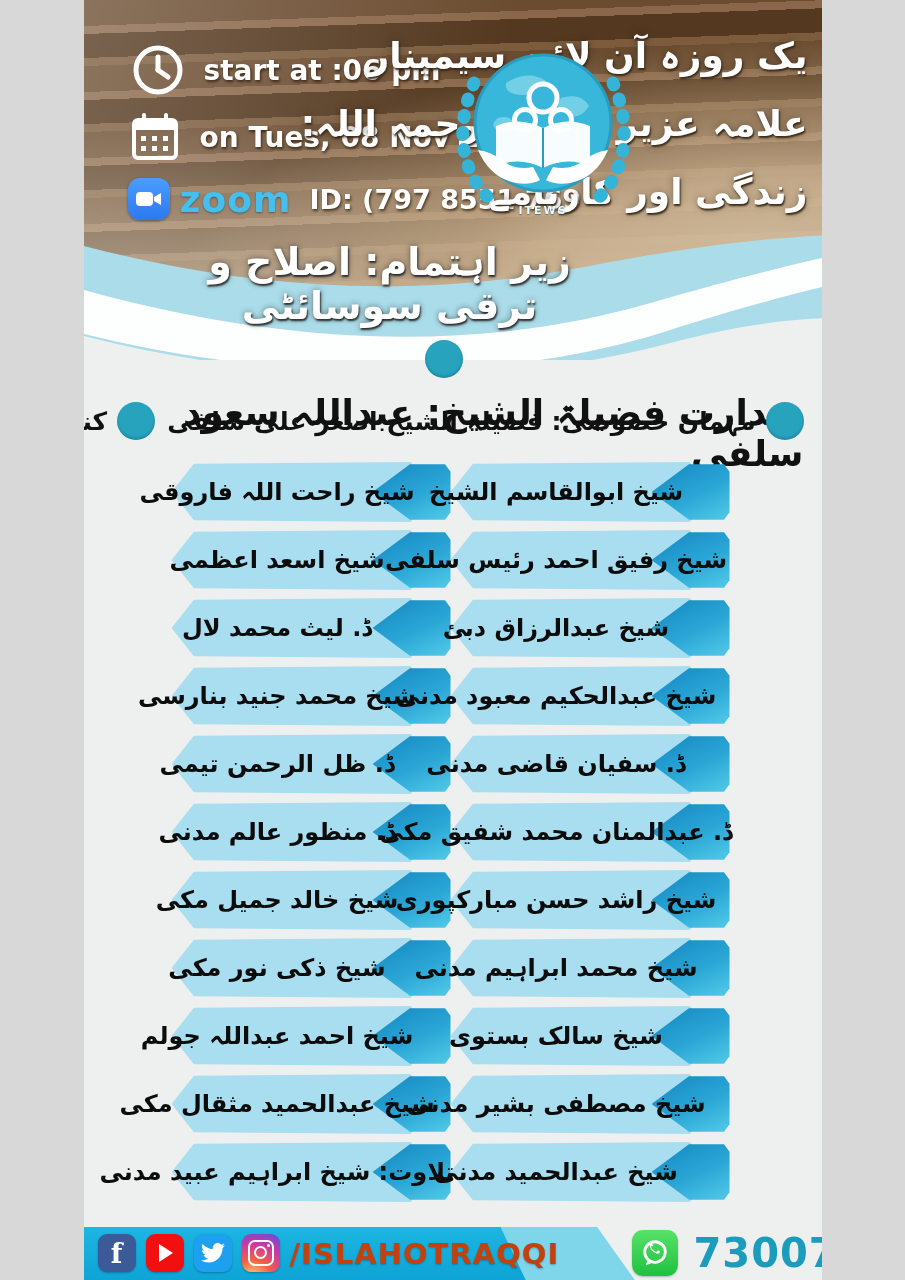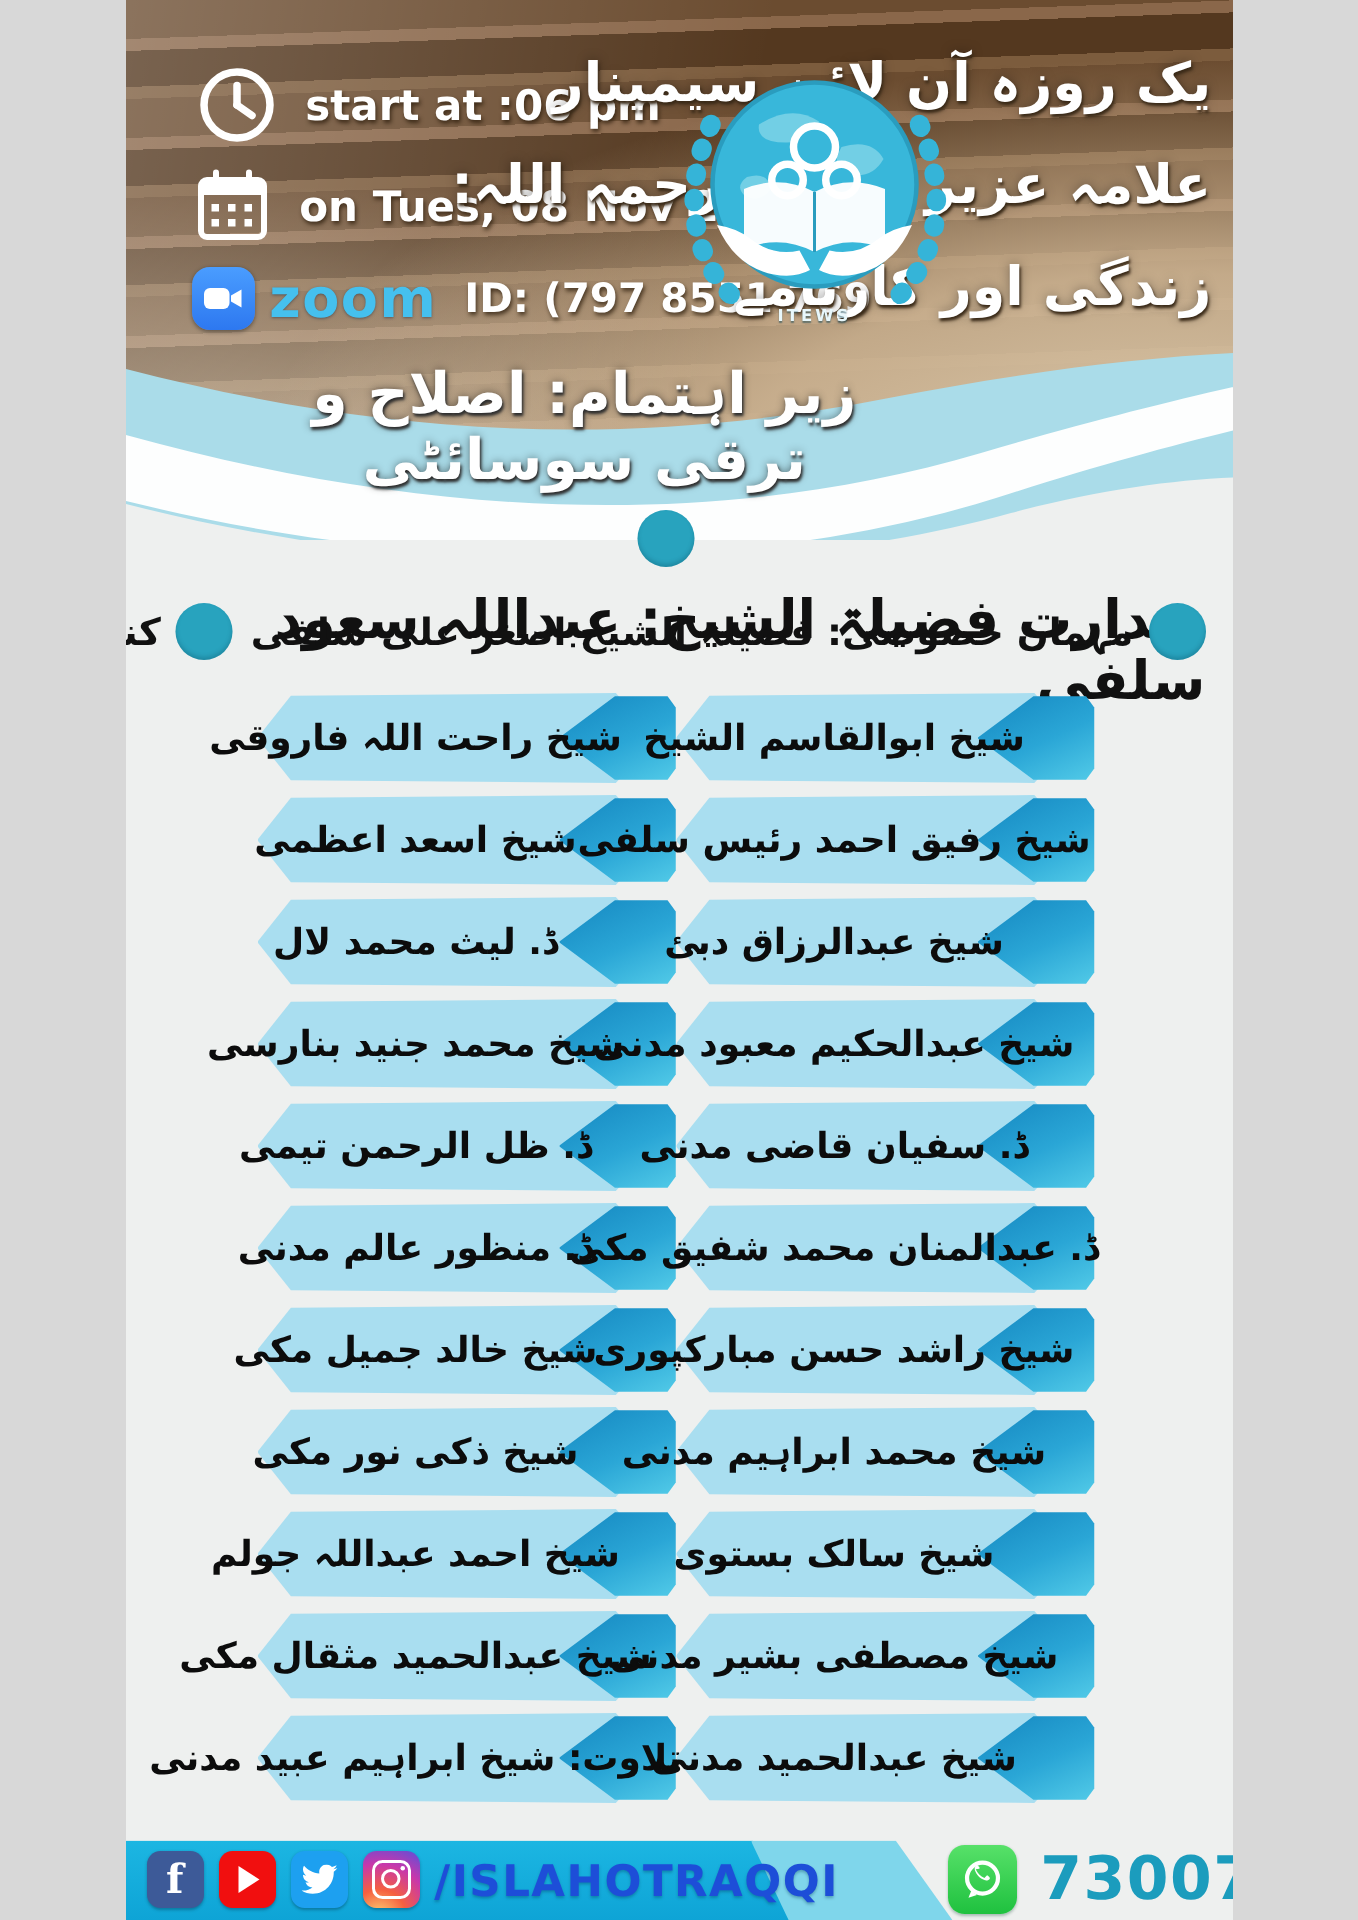--- a/index.html
+++ b/index.html
@@ -76,21 +76,21 @@
   .sq{width:38px;height:38px;border-radius:9px;display:flex;align-items:center;justify-content:center;
     box-shadow:0 1px 2px rgba(0,40,60,.35);}
   .sq-fb{background:#3d5a98;color:#fff;font-size:27px;font-weight:bold;font-family:"DejaVu Serif",serif;}
   .sq-yt{background:#f10f0f;}
   .yt-tri{width:0;height:0;border-left:14px solid #fff;border-top:9px solid transparent;border-bottom:9px solid transparent;margin-left:3px;}
   .sq-tw{background:#1da0f0;}
   .sq-ig{background:radial-gradient(circle at 28% 115%,#ffd776 0%,#f56040 35%,#c837ab 68%,#5851db 100%);}
   .ig-frame{width:22px;height:22px;border:2.5px solid #fff;border-radius:7px;position:relative;}
   .ig-lens{position:absolute;left:4px;top:4px;width:9px;height:9px;border:2.5px solid #fff;border-radius:50%;}
   .ig-dot{position:absolute;right:1.5px;top:1.5px;width:3px;height:3px;background:#fff;border-radius:50%;}
-  .handle{position:absolute;left:206px;top:10px;color:#1d4ed8;font-weight:800;font-size:29px;letter-spacing:1px;
+  .handle{position:absolute;left:206px;top:10px;color:#c2410c;font-weight:800;font-size:29px;letter-spacing:1px;
     text-shadow:0 1px 2px rgba(0,60,90,.35);}
   .wa-row{position:absolute;left:548px;top:3px;display:flex;align-items:center;gap:16px;}
   .wa-icon{width:46px;height:46px;border-radius:11px;background:linear-gradient(#57e169,#1fc13f);
     display:flex;align-items:center;justify-content:center;box-shadow:0 1px 2px rgba(0,60,40,.3);}
   .wa-number{color:#1b9cbd;font-weight:800;font-size:40px;letter-spacing:1px;}
 </style>
 </head>
 <body>
 
 <div class="poster">

